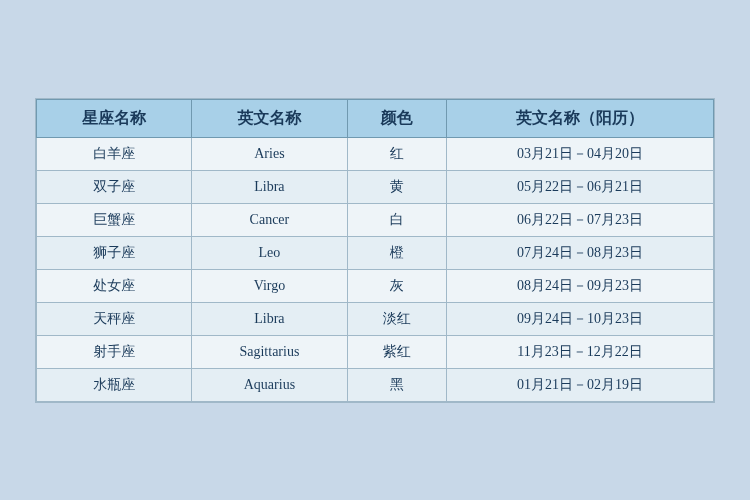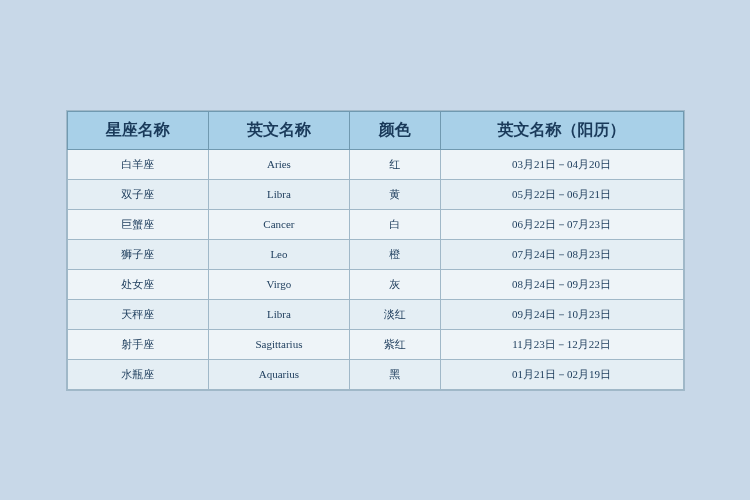--- a/index.html
+++ b/index.html
@@ -14,21 +14,21 @@
       background-color: #c8d8e8;
       display: flex;
       align-items: center;
       justify-content: center;
       font-family: "SimSun", "宋体", serif;
     }
 
     .table-container {
       background-color: #dce8f0;
       border: 1px solid #a0b8c8;
-      width: 619px;
+      width: 680px;
     }
 
     table {
       width: 100%;
       border-collapse: collapse;
     }
 
     thead tr {
       background-color: #a8d0e8;
     }
@@ -47,21 +47,21 @@
     }
 
     tbody tr:nth-child(even) {
       background-color: #e4eef4;
     }
 
     tbody td {
       border: 1px solid #a0b8c8;
       padding: 7px 12px;
       text-align: center;
-      font-size: 11px;
+      font-size: 14px;
       color: #1a3a5a;
     }
 
     tbody td:nth-child(1) {
       font-weight: normal;
     }
 
     tbody td:nth-child(2) {
       font-style: normal;
     }

